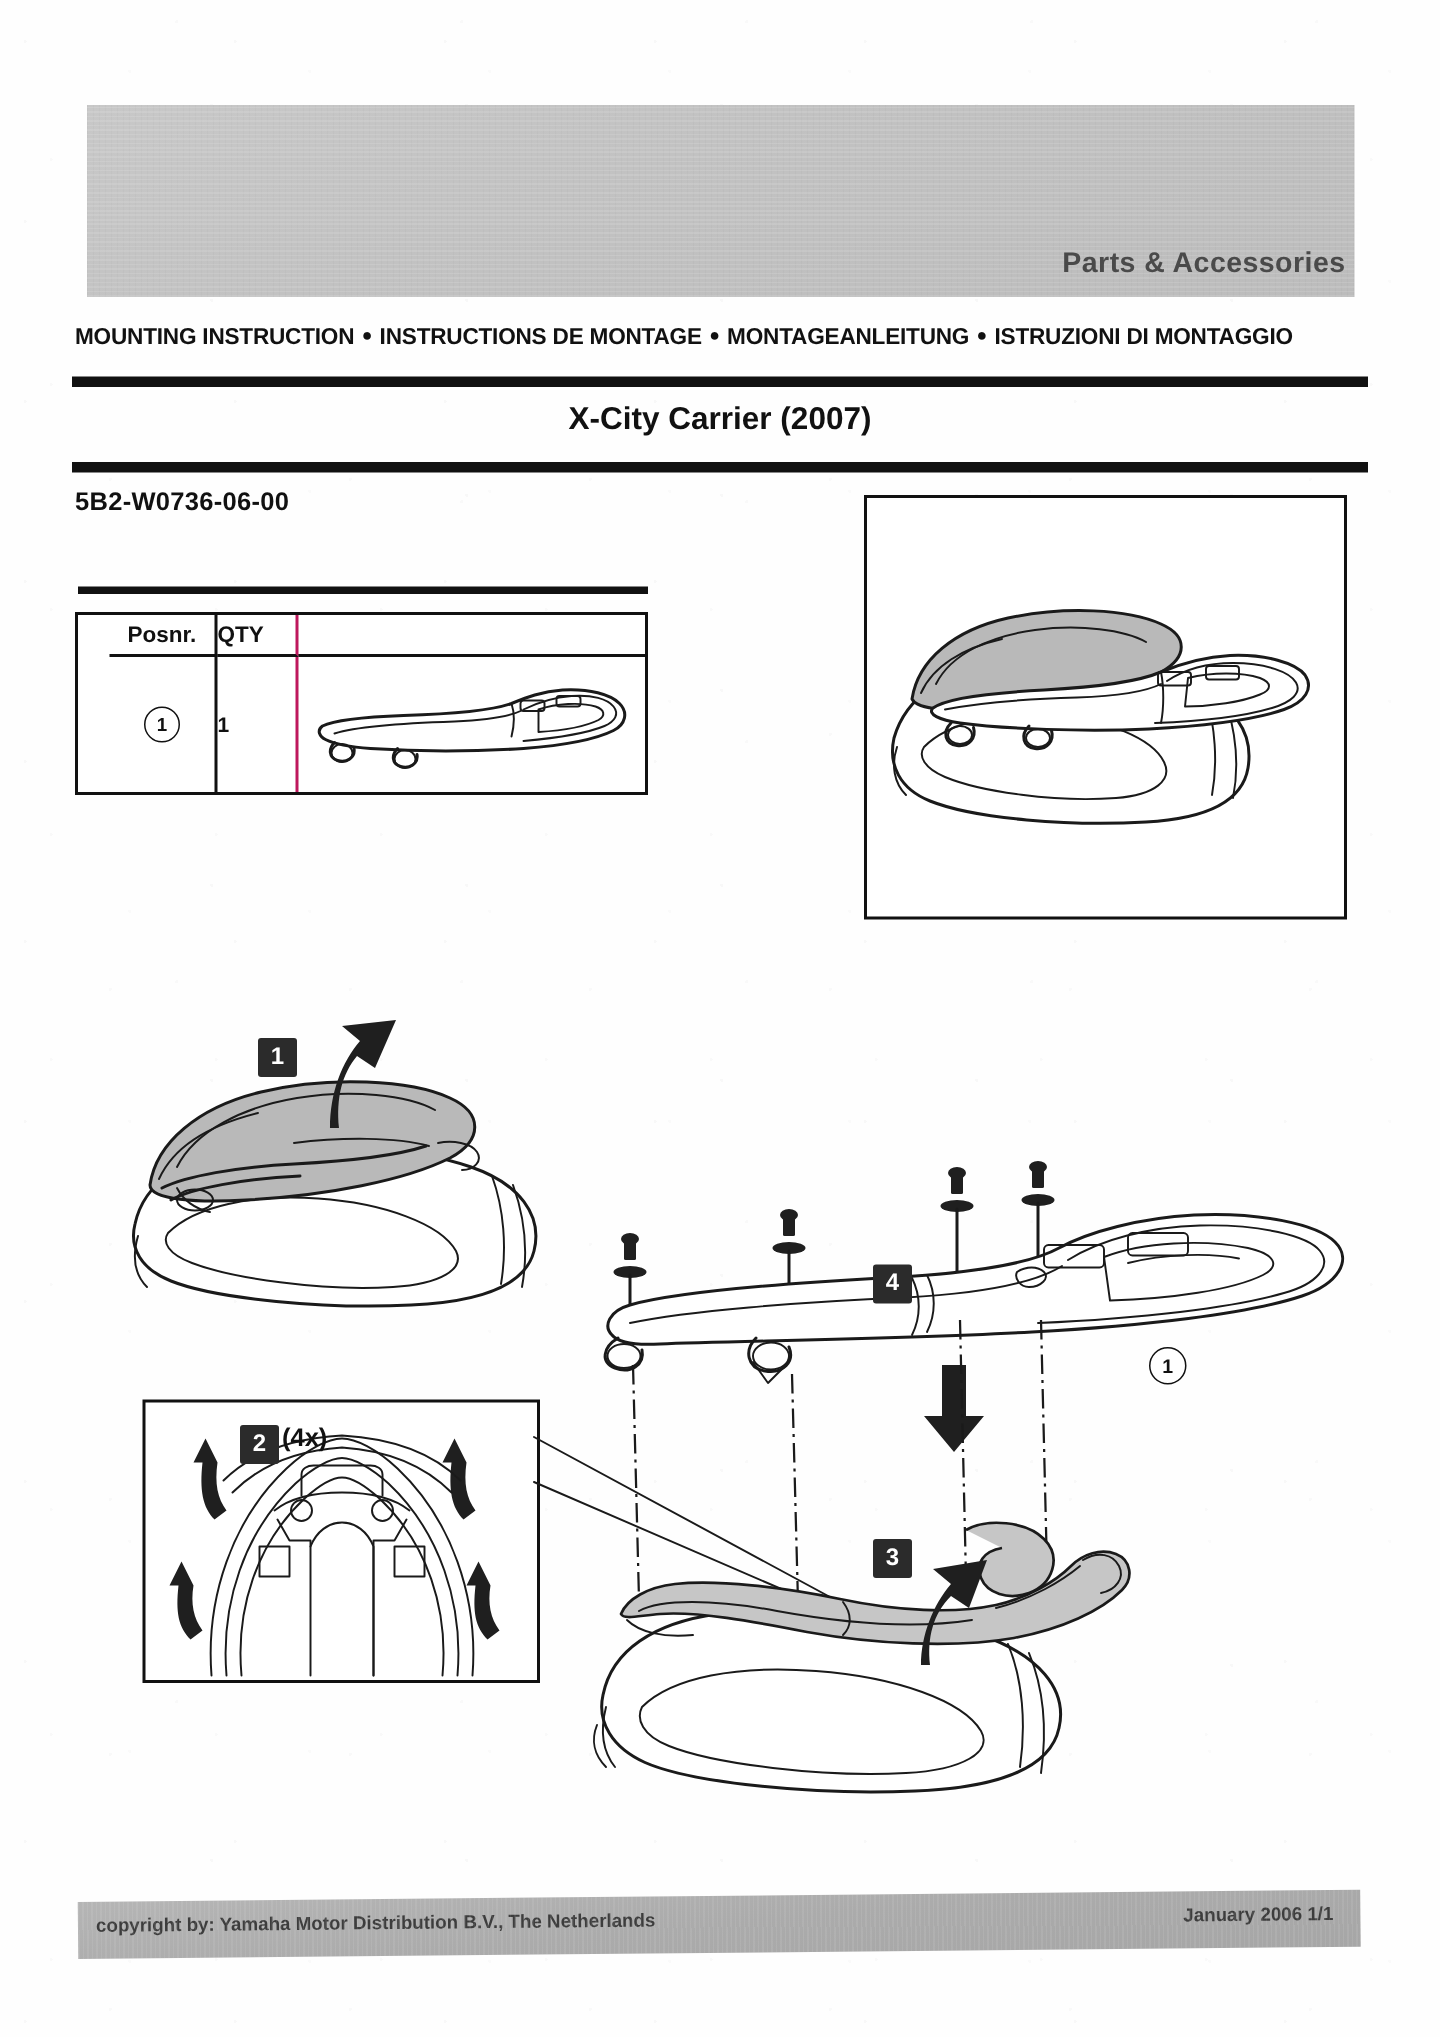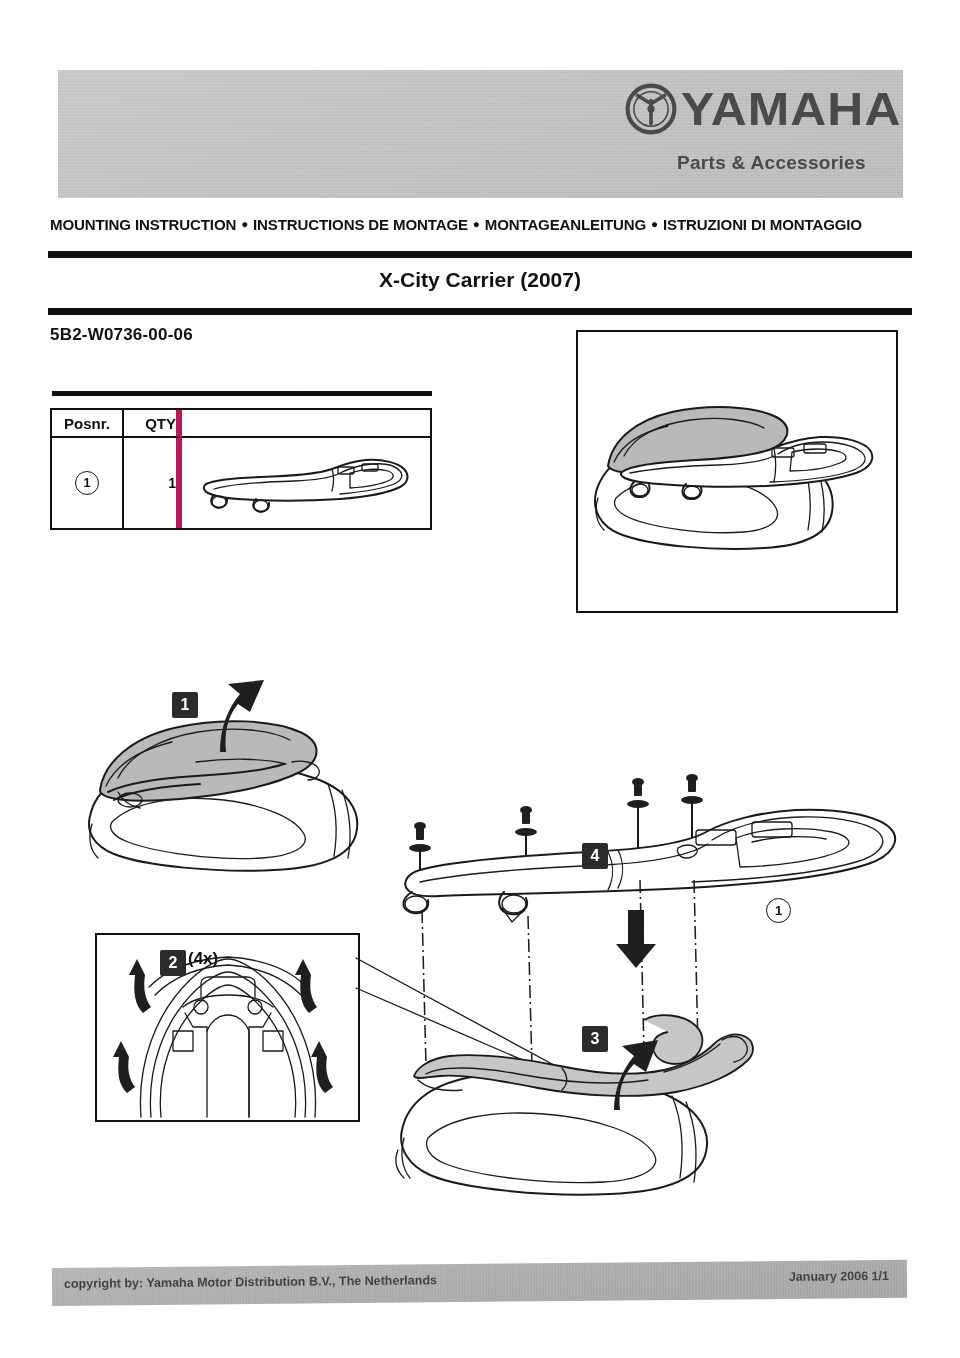--- a/index.html
+++ b/index.html
@@ -81,23 +81,23 @@
     display:flex; align-items:center; justify-content:center;
   }
   .genuine-text {
     color:#f2f2f2;
     font-weight:700;
     font-size:20px;
     letter-spacing:3px;
     transform: scaleX(1.1);
   }
   .pa-text {
-    position:absolute; left:52px; top:70px;
+    position:absolute; left:52px; top:83px;
     width:220px;
-    text-align:left;
+    text-align:right;
     color:#4a4a4a;
     font-weight:700;
     font-size:19px;
     letter-spacing:.3px;
   }
 
   
   #lang-line {
     position:absolute;
     left:50px; top:216px; width:862px;
@@ -144,25 +144,26 @@
   
   #parts-table {
     position:absolute;
     left:50px; top:408px;
     width:382px; height:122px;
     border:2px solid #111;
     box-sizing:border-box;
     display:flex;
     flex-direction:column;
     background:#fff;
+    padding-left:21px;
   }
   .tbl-head { display:flex; height:28px; flex:0 0 auto; }
   .tbl-body { display:flex; flex:1 1 auto; }
   .c-posnr { width:70px; flex:0 0 auto; border-right:2px solid #111; display:flex; align-items:center; justify-content:center; }
-  .c-qty   { width:52px; flex:0 0 auto; border-right:6px solid #be185d; display:flex; align-items:center; justify-content:flex-end; }
+  .c-qty   { width:52px; flex:0 0 auto; border-right:2px solid #be185d; display:flex; align-items:center; justify-content:flex-start; }
   .c-img   { flex:1 1 auto; display:flex; align-items:center; justify-content:center; }
   .tbl-head .c-posnr, .tbl-head .c-qty, .tbl-head .c-img { border-bottom:2px solid #111; }
   .th-text { font-weight:700; font-size:15px; color:#111; }
   .td-text { font-weight:700; font-size:14px; color:#111; }
   .circled {
     display:inline-flex; align-items:center; justify-content:center;
     width:22px; height:22px;
     border:1.6px solid #111; border-radius:50%;
     font-size:12.5px; font-weight:700; line-height:1;
   }
@@ -242,50 +243,37 @@
   }
 </style>
 </head>
 <body>
 
 <div id="page">
 
   <div id="logo-band">
     <div id="yamaha-logo">
 
-      <div class="logo-row1">
-        <svg class="fork-mark" viewBox="0 0 100 100">
-          <circle cx="50" cy="50" r="45" fill="none" stroke="#4a4a4a" stroke-width="8"></circle>
-          <circle cx="50" cy="50" r="33" fill="none" stroke="#4a4a4a" stroke-width="3"></circle>
-          <g stroke="#4a4a4a" stroke-width="7" stroke-linecap="round" fill="none">
-            <line x1="50" y1="78" x2="50" y2="34"></line>
-            <line x1="50" y1="40" x2="24" y2="24"></line>
-            <line x1="50" y1="40" x2="76" y2="24"></line>
-          </g>
-          <circle cx="50" cy="50" r="7" fill="#4a4a4a"></circle>
-        </svg>
-        <span class="yamaha-word">YAMAHA</span>
-      </div>
 
 
       <div class="pa-text">Parts &amp; Accessories</div>
     </div>
   </div>
 
   <div id="lang-line">
     <span>MOUNTING INSTRUCTION</span><span class="dot">●</span><span>INSTRUCTIONS DE MONTAGE</span><span class="dot">●</span><span>MONTAGEANLEITUNG</span><span class="dot">●</span><span>ISTRUZIONI DI MONTAGGIO</span>
   </div>
 
   <div class="rule" id="rule-top"></div>
 
   <div id="doc-title">X-City Carrier (2007)</div>
 
   <div class="rule" id="rule-bottom"></div>
 
-  <div id="part-number">5B2-W0736-00-06</div>
+  <div id="part-number">5B2-W0736-06-00</div>
 
   <div class="rule" id="rule-table"></div>
 
   <div id="parts-table">
     <div class="tbl-head">
       <div class="c-posnr">
         <span class="th-text">Posnr.</span>
       </div>
       <div class="c-qty">
         <span class="th-text">QTY</span>

